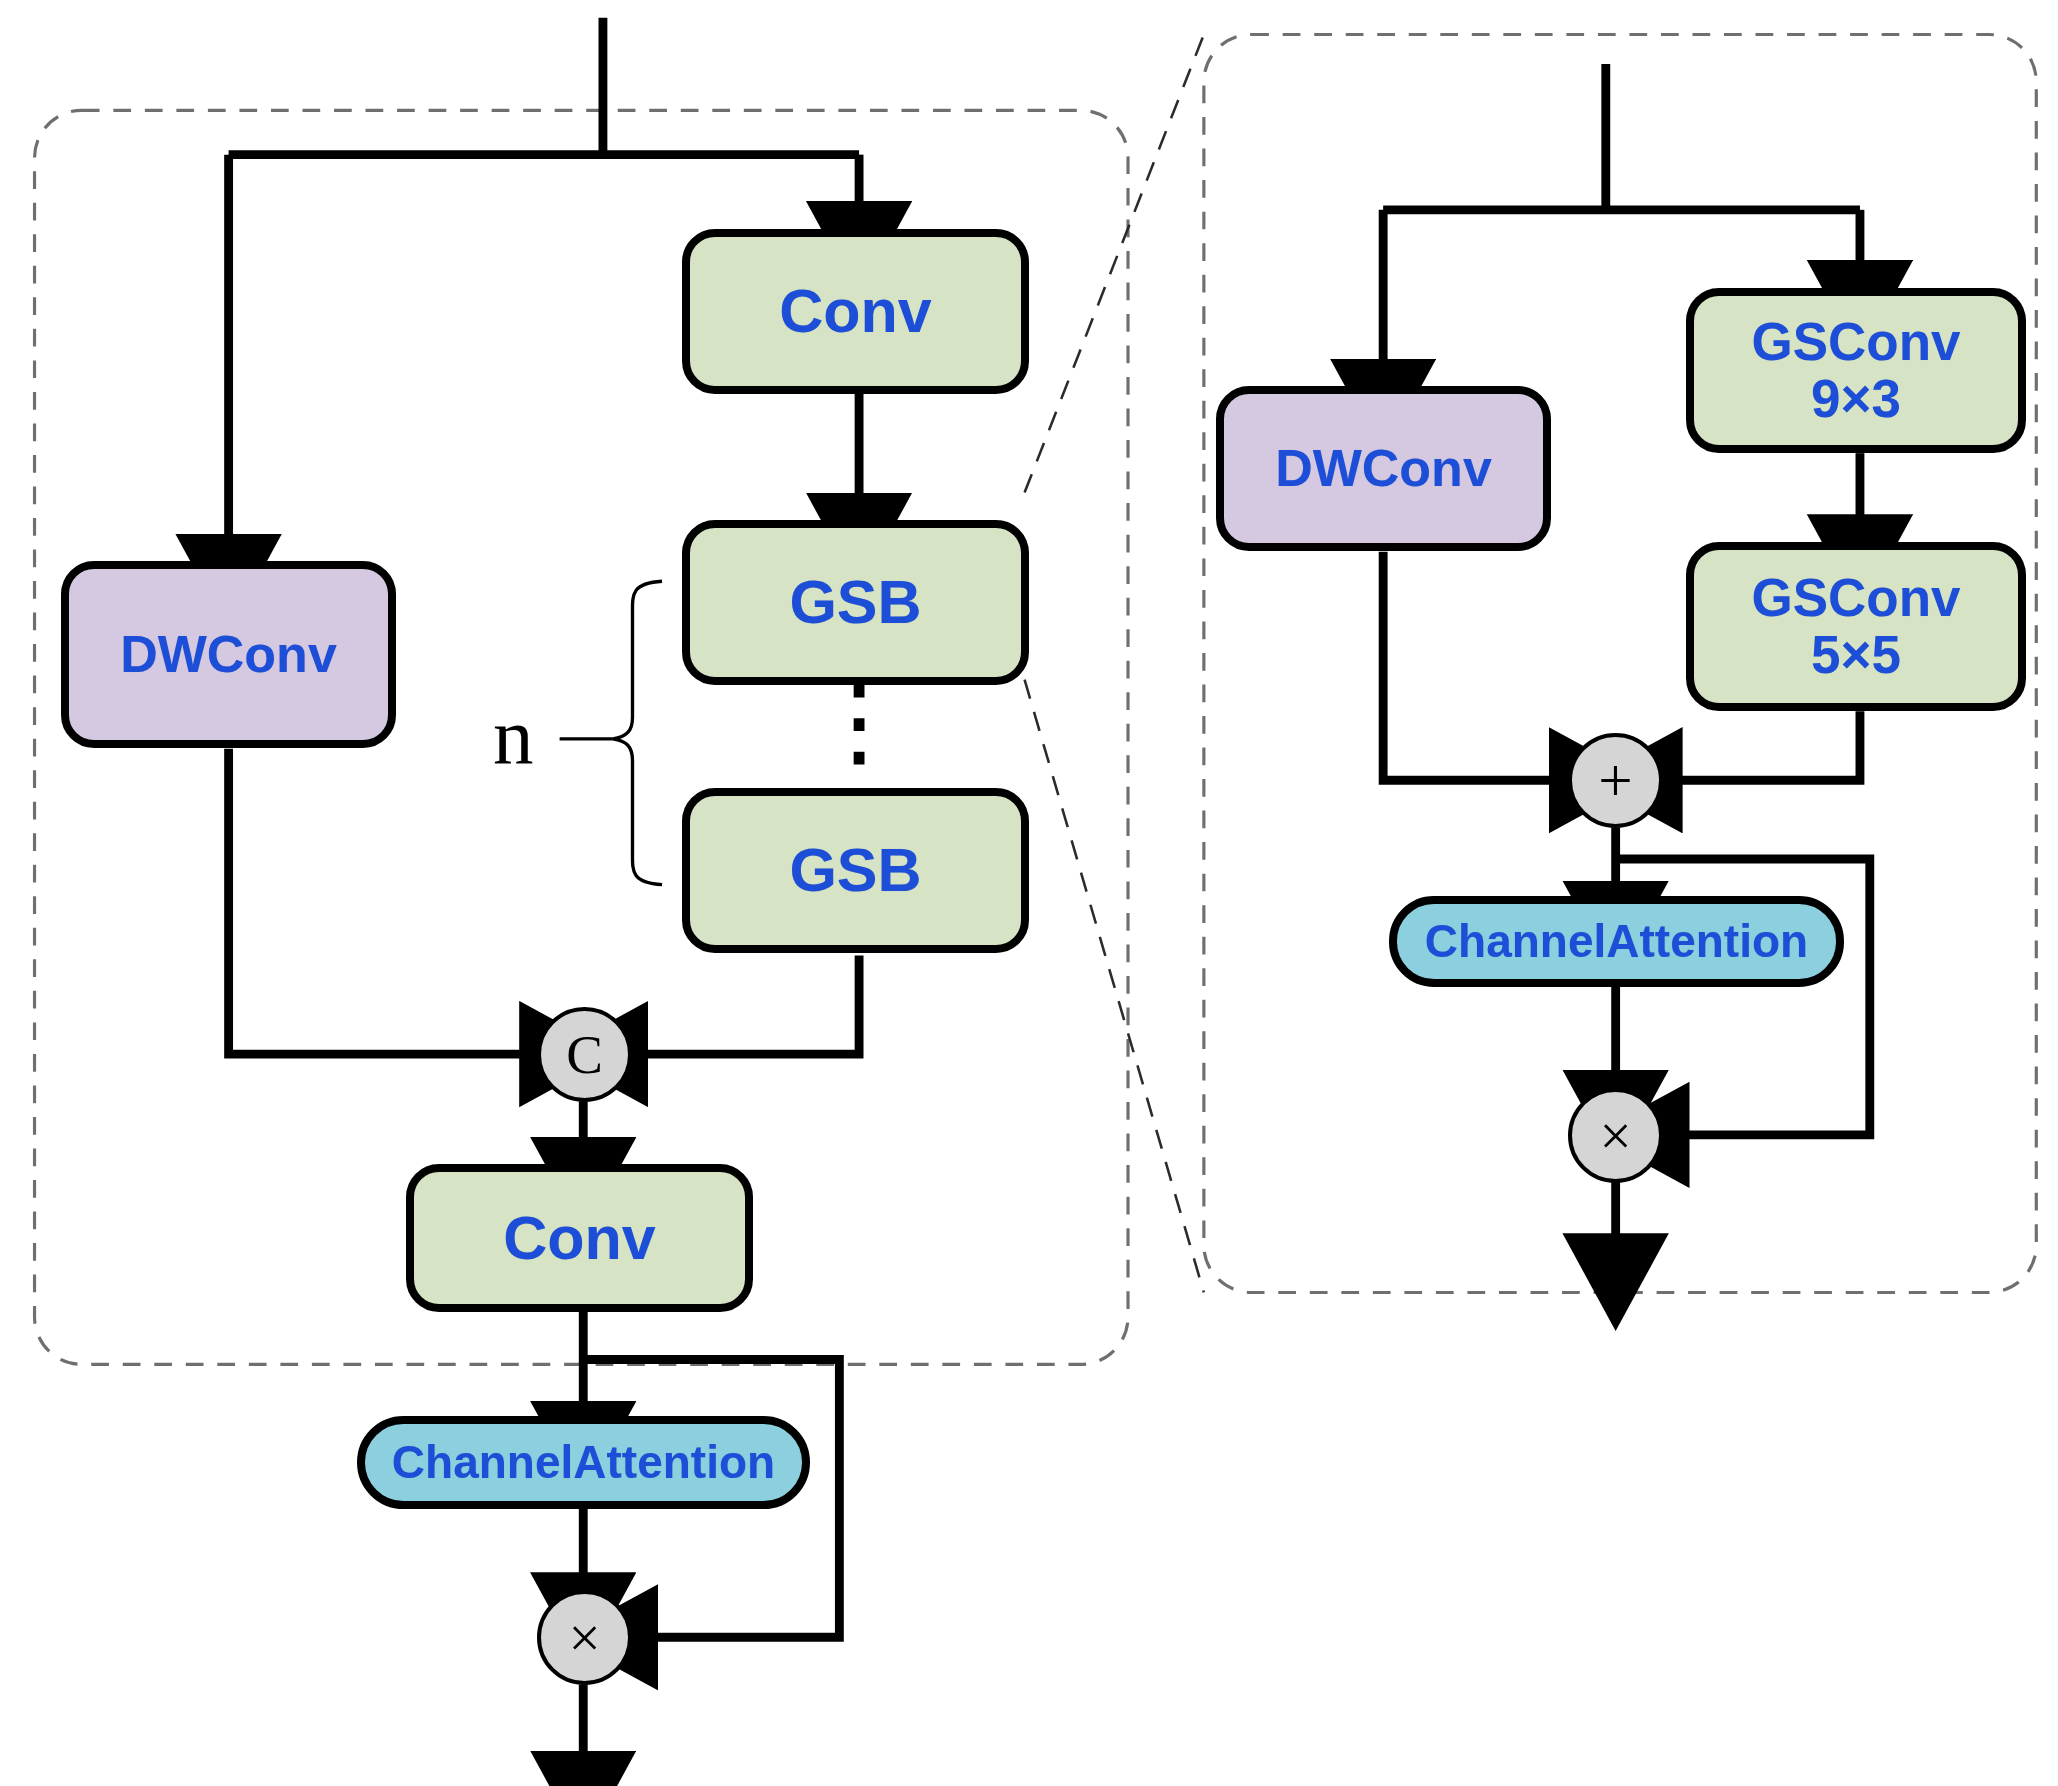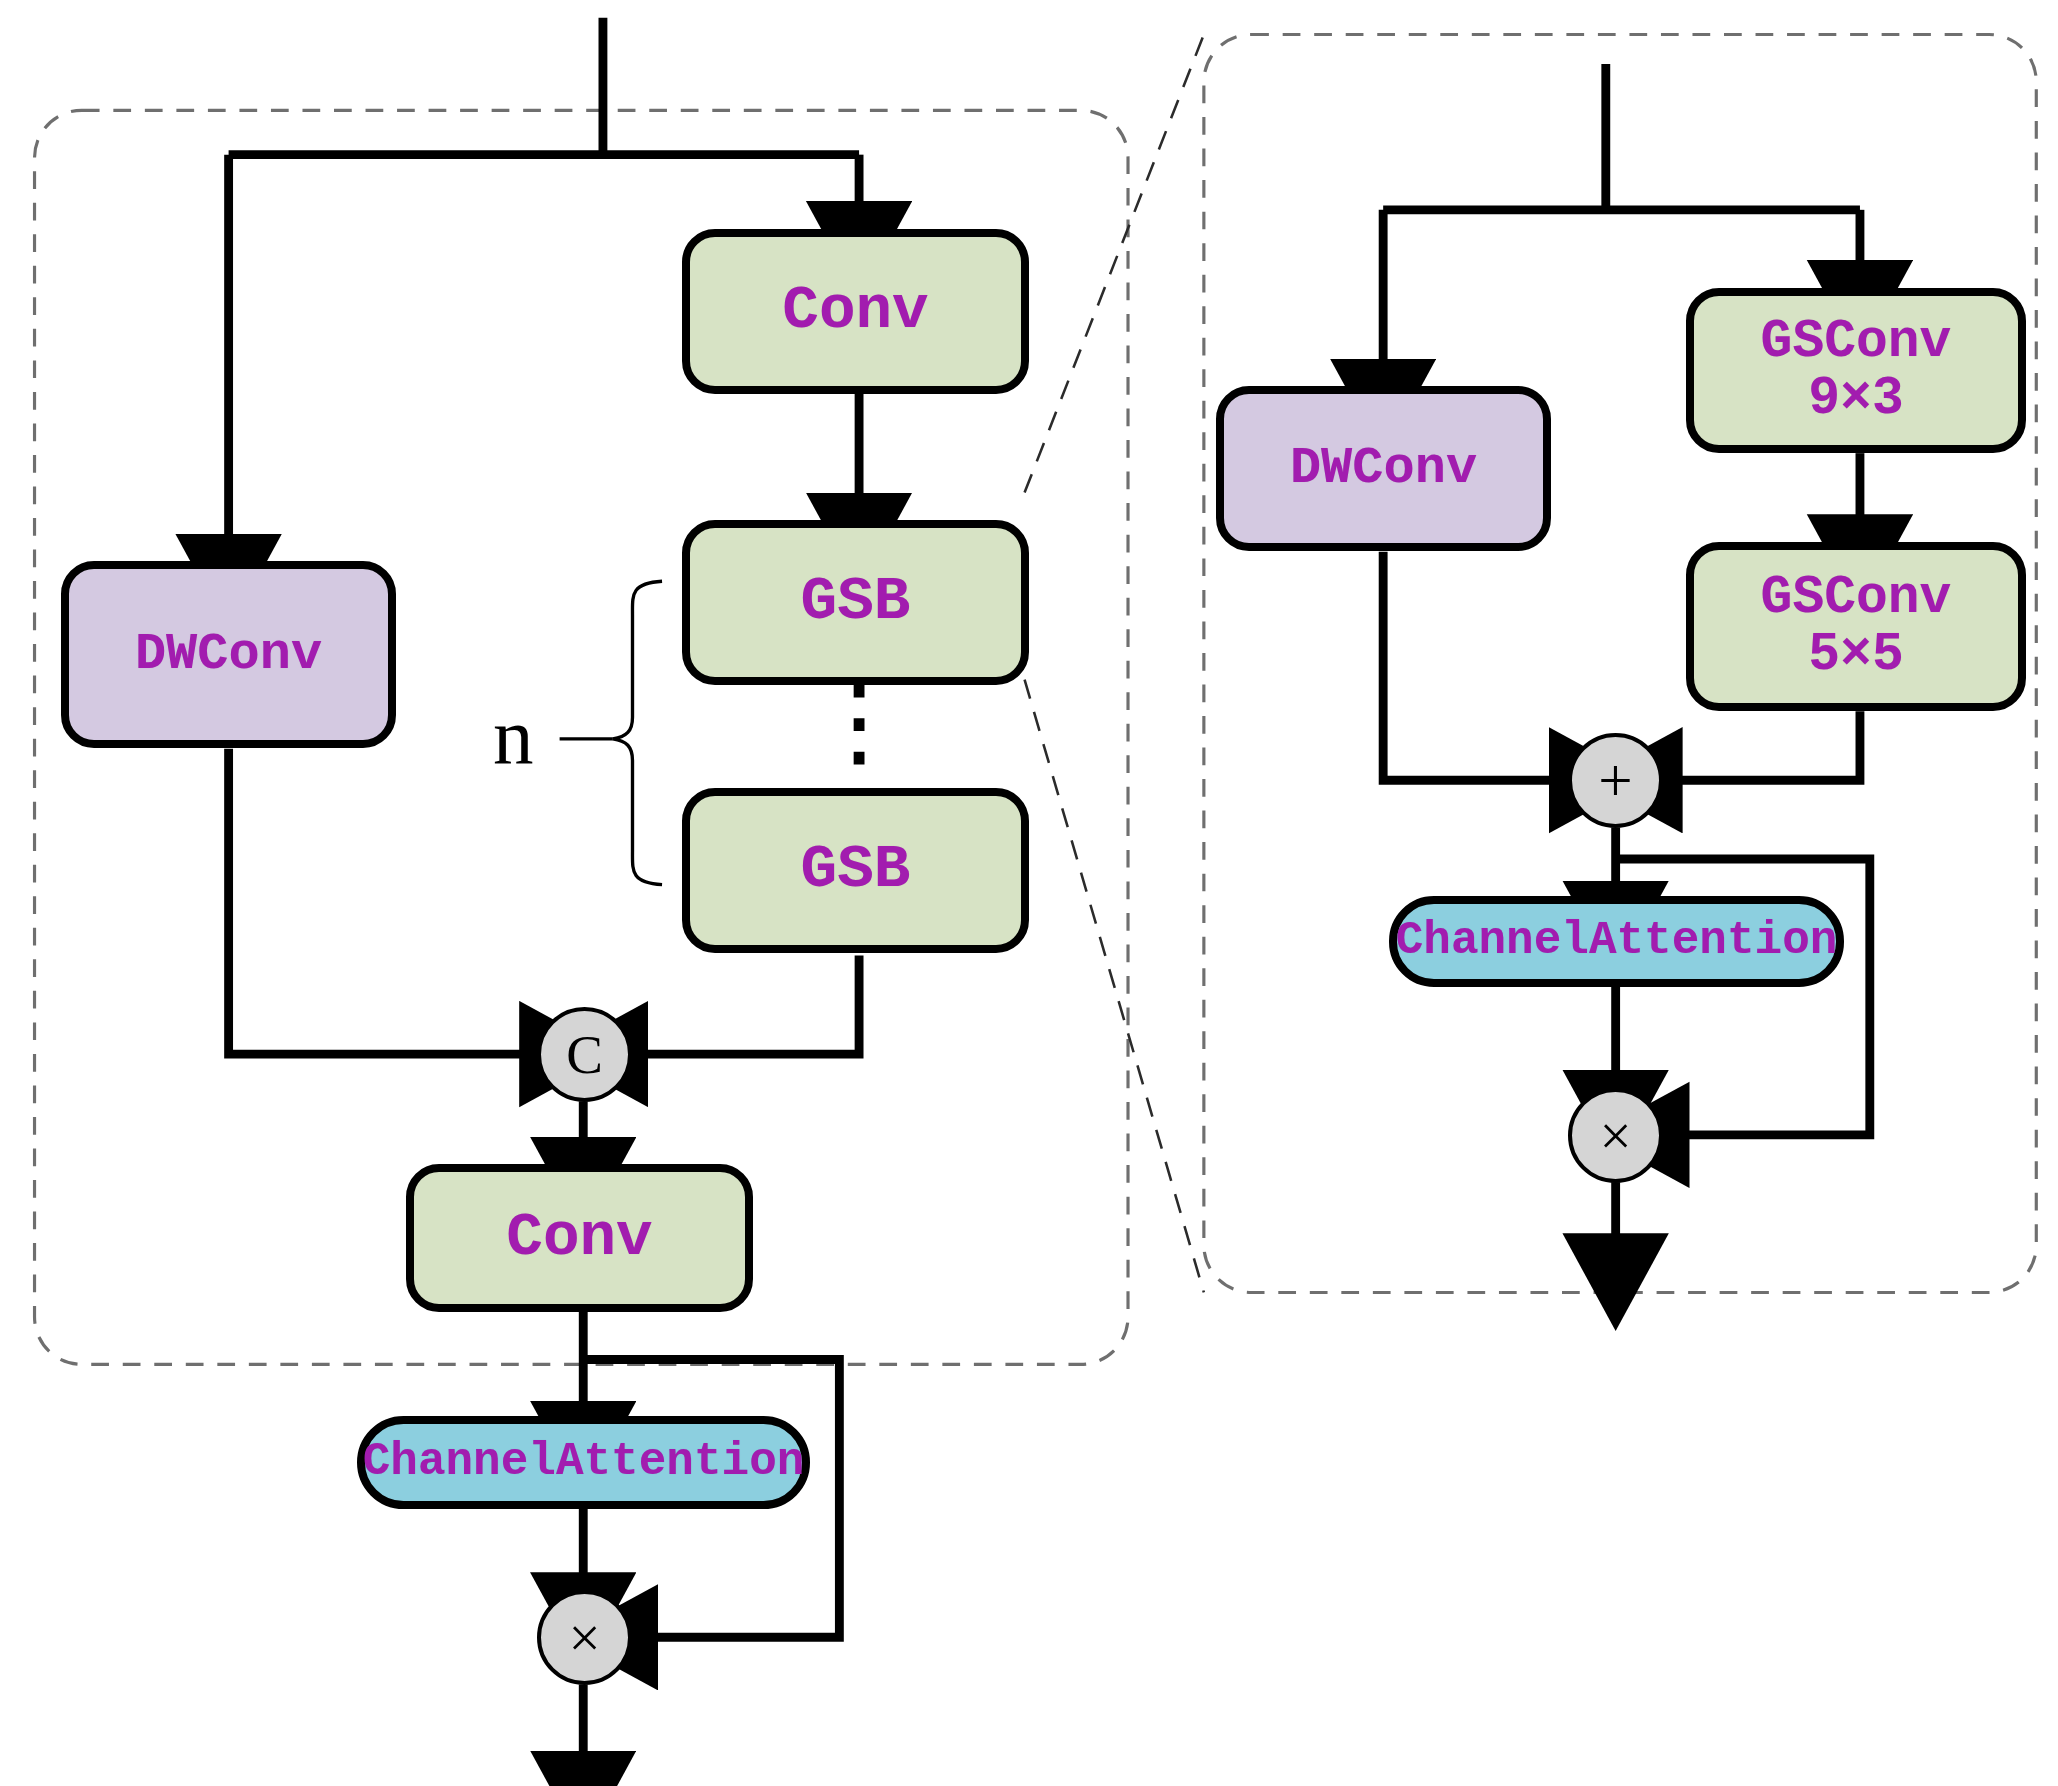--- a/index.html
+++ b/index.html
@@ -1,22 +1,22 @@
 <!DOCTYPE html>
 <html><head>
 <meta charset="utf-8">
 <style>
   html,body{margin:0;padding:0;background:#ffffff;}
   body{font-family:"Liberation Serif", serif;}
   #root{position:relative;width:2059px;height:1787px;background:#ffffff;overflow:hidden;}
   #root svg{position:absolute;left:0;top:0;width:2059px;height:1787px;}
   .blk{position:absolute;display:flex;align-items:center;justify-content:center;
        box-sizing:border-box;border:8.9px solid #000000;border-radius:33px;
-       color:#a21caf;font-weight:bold;text-align:center;line-height:1.06;
-       font-family:Liberation Mono, monospace; text-shadow:0 0 1px rgba(0,0,0,0.12);}
+       color:#1d4ed8;font-weight:bold;text-align:center;line-height:1.06;
+       font-family:Liberation Sans, sans-serif; text-shadow:0 0 1px rgba(0,0,0,0.12);}
   .green{background:#d7e3c5;}
   .purple{background:#d4c9e1;text-align:right;}
   .blue{background:#8ccfdf;}
   .lbl{position:absolute;font-family:"Liberation Serif", serif;color:#000;}
   .opsym{position:absolute;display:flex;align-items:center;justify-content:center;
          border:4.9px solid #000;border-radius:50%;background:#d5d5d5;
          font-family:"Liberation Serif", serif;color:#000;font-weight:normal;box-sizing:border-box;}
 </style>
 </head>
 <body>

